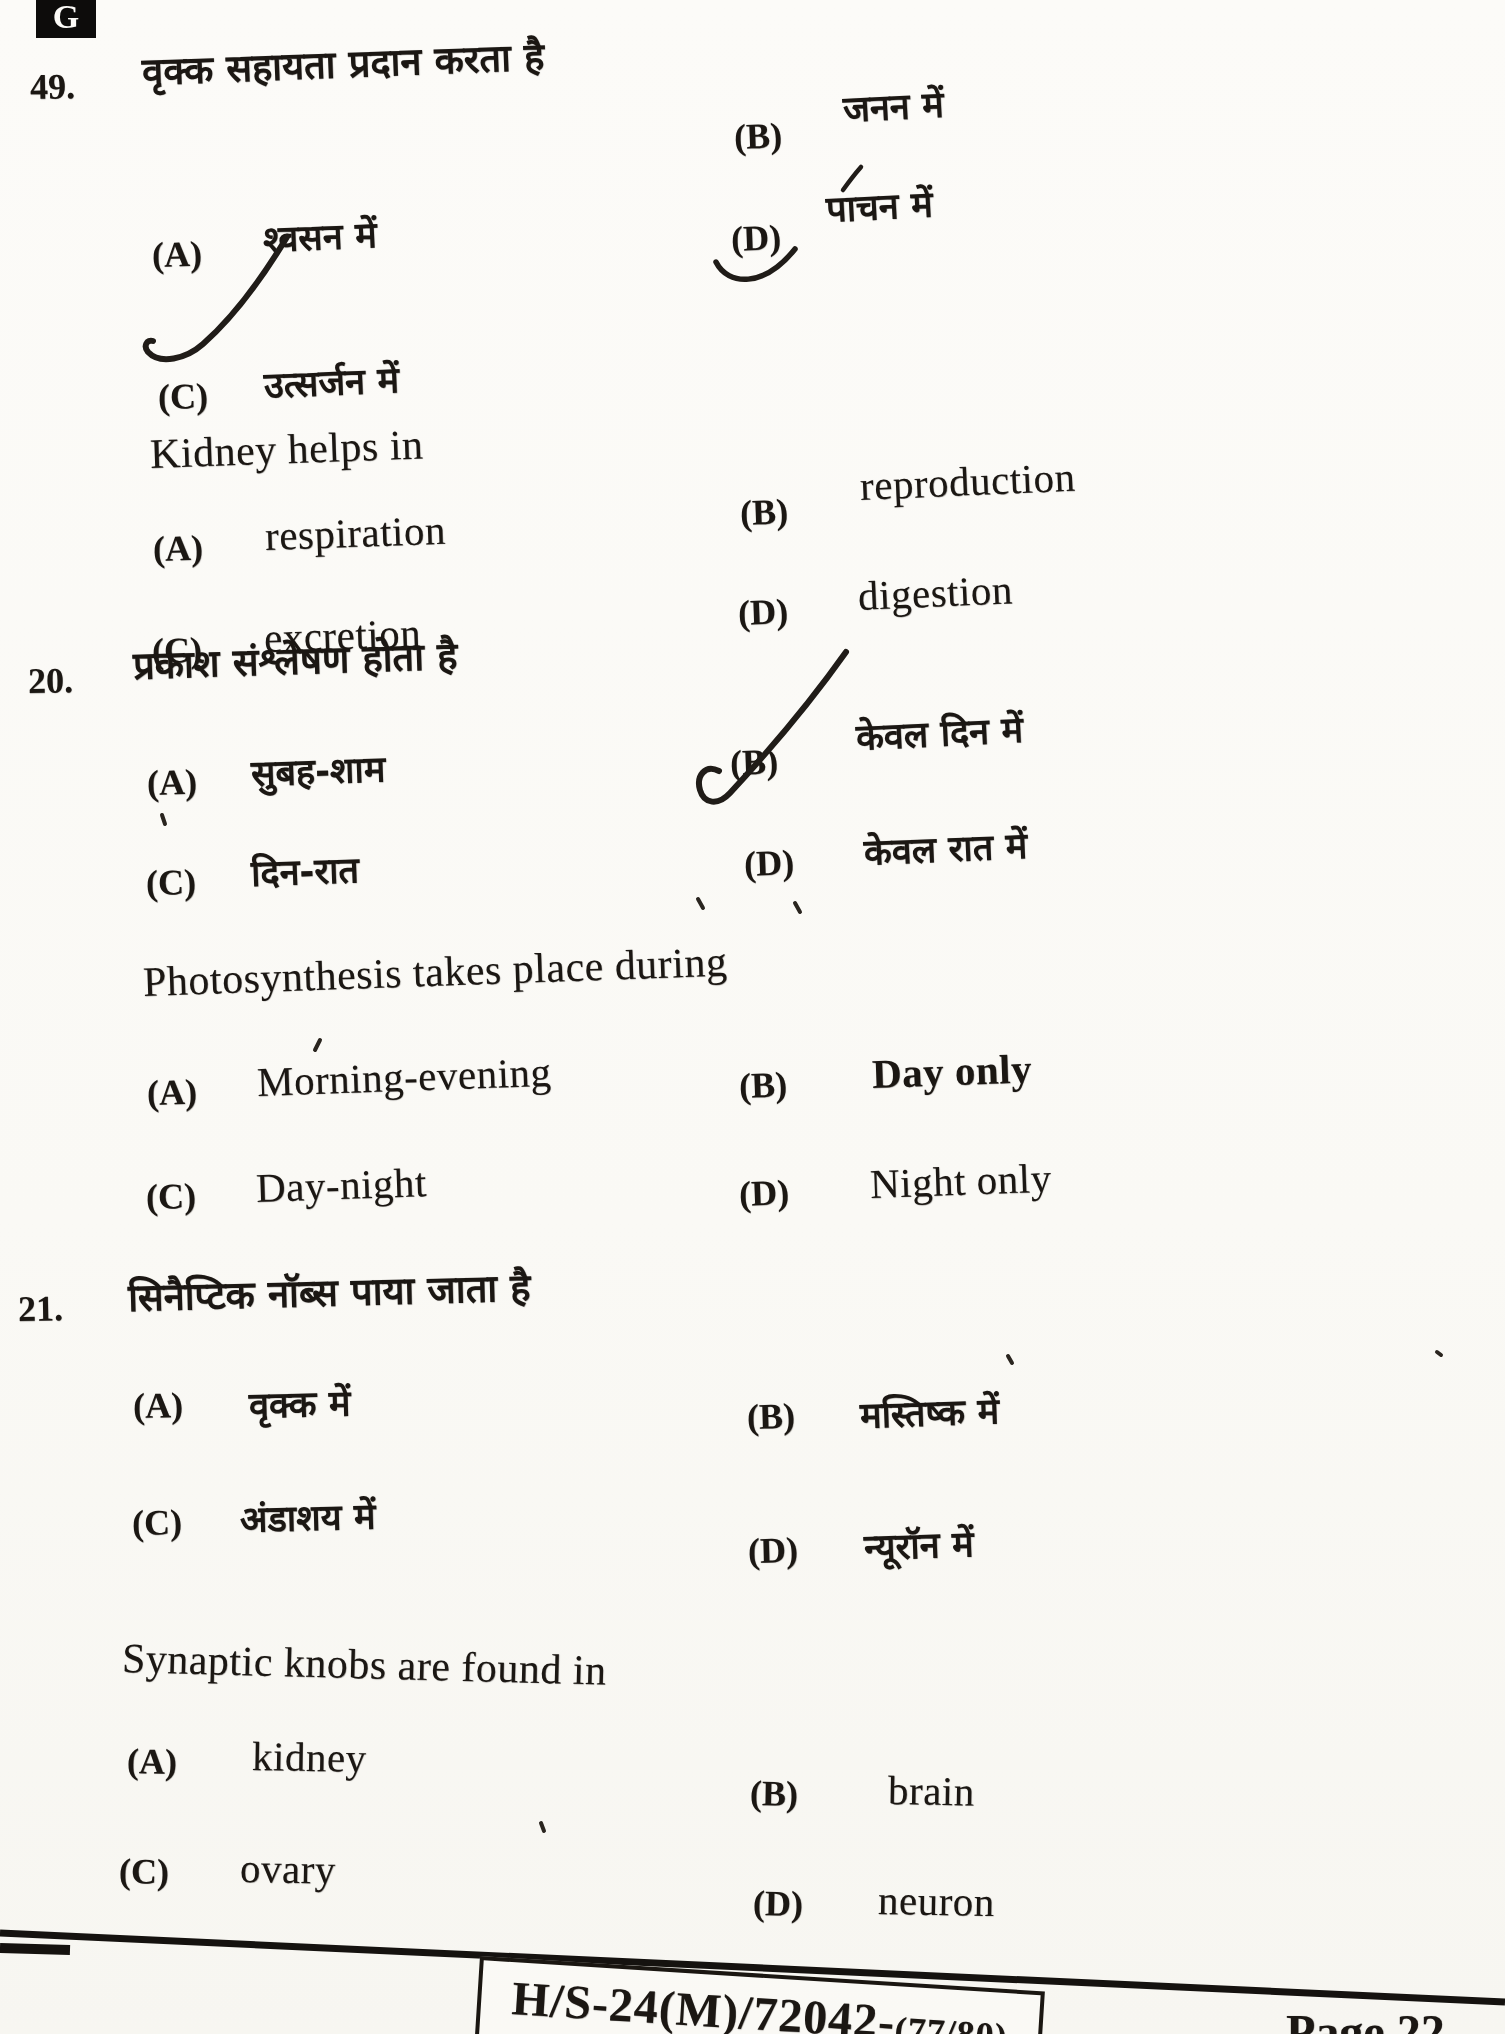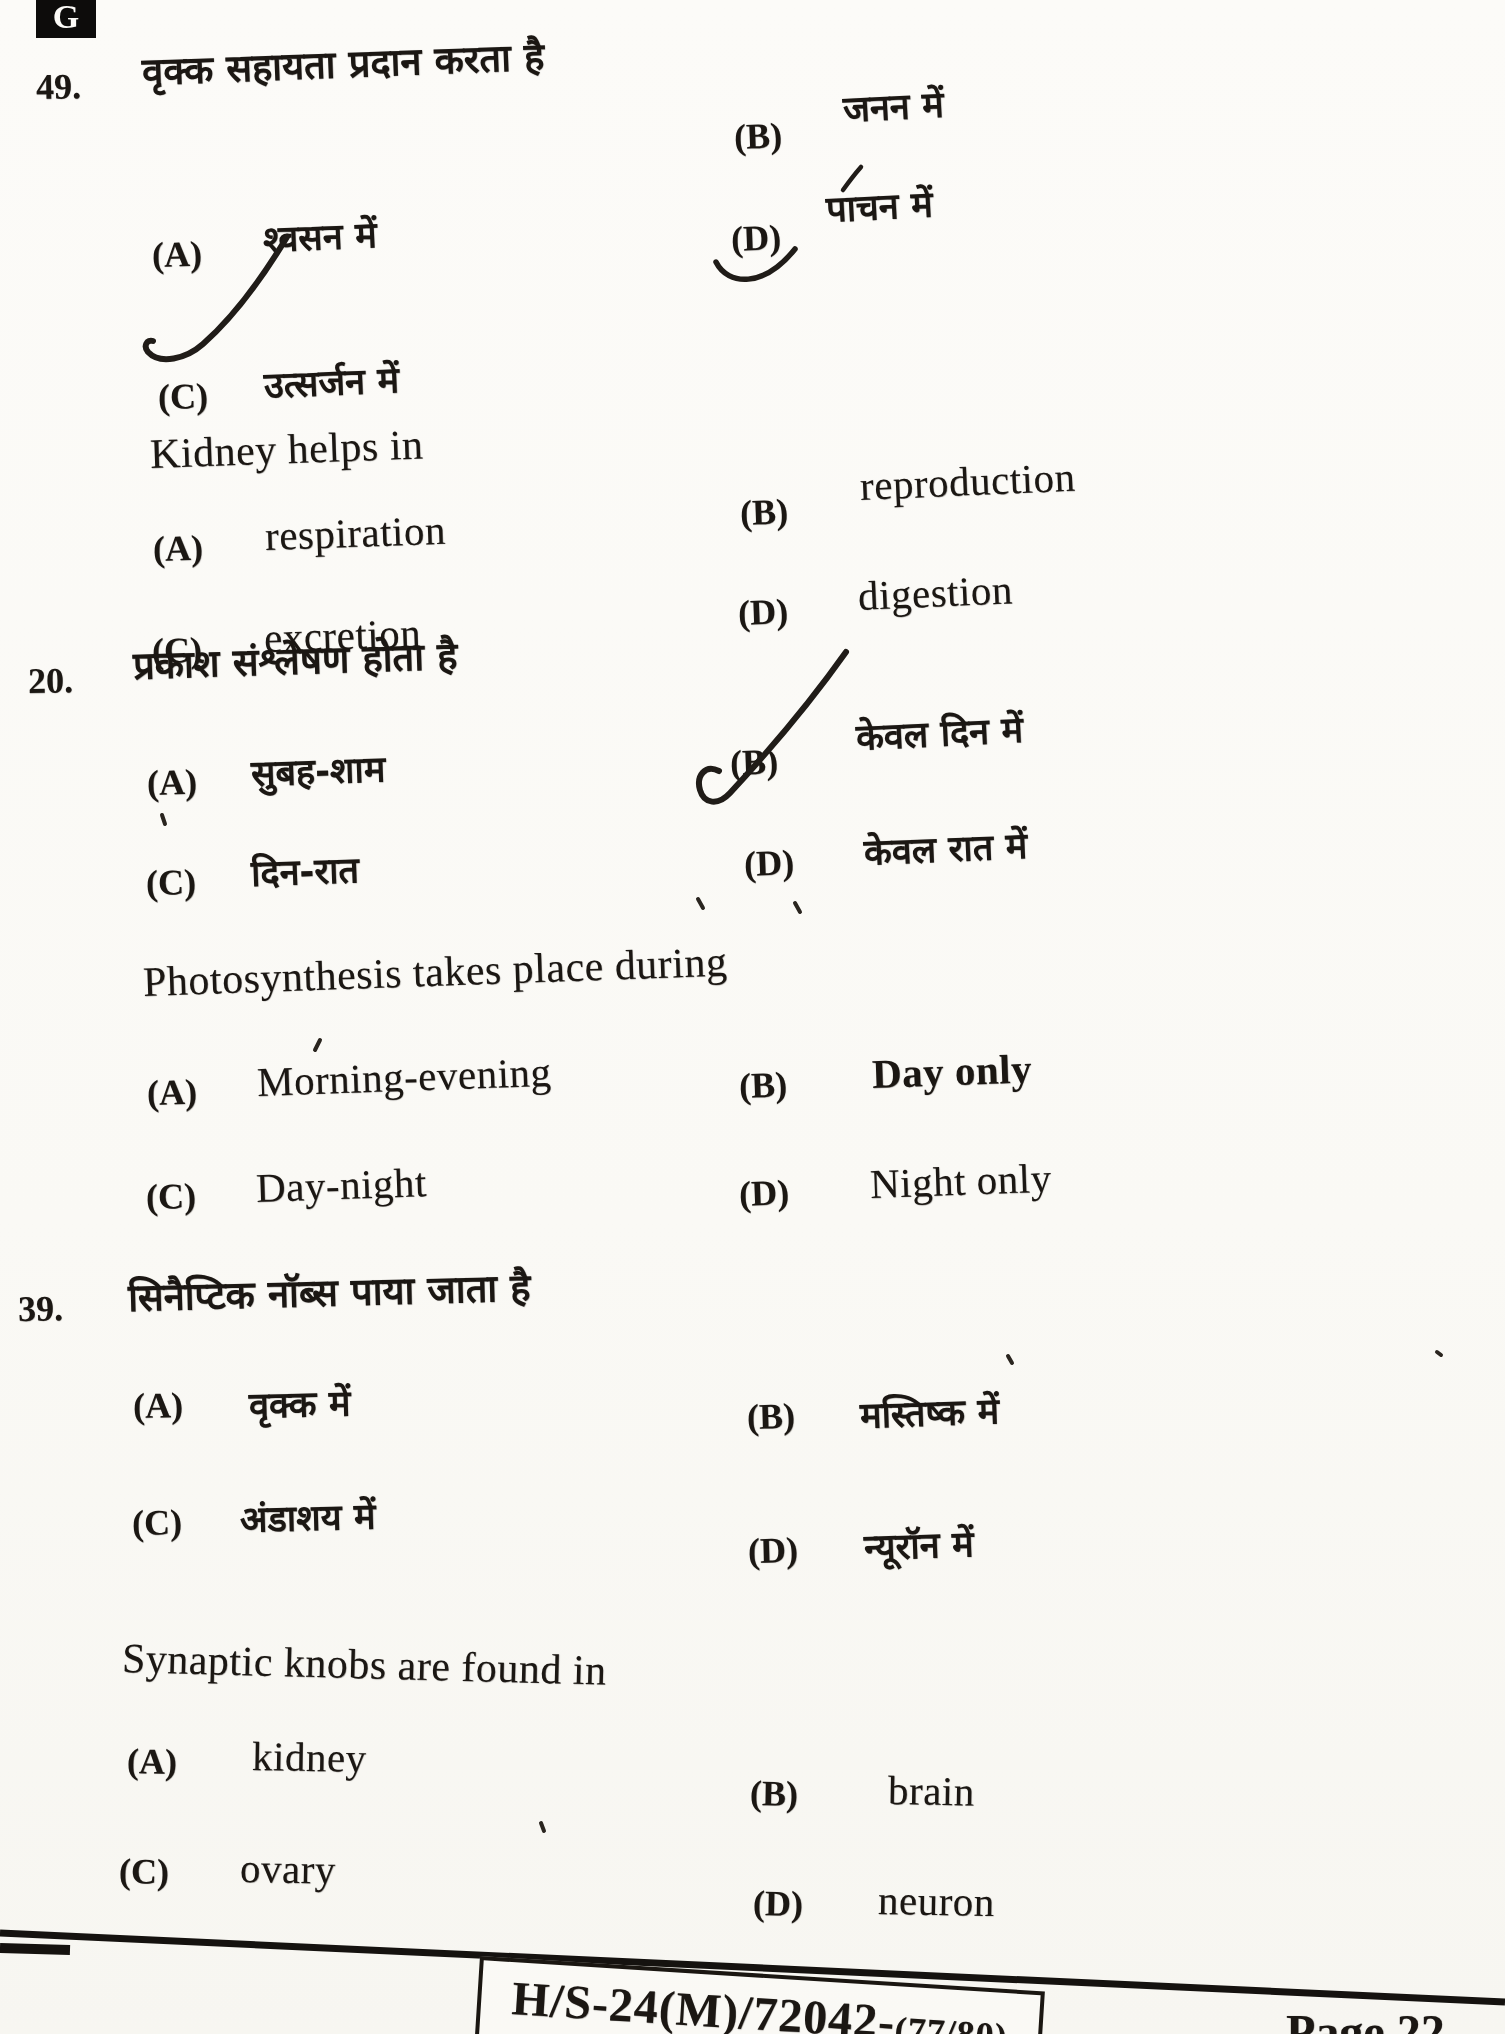--- a/index.html
+++ b/index.html
@@ -38,21 +38,21 @@
 </style>
 </head>
 <body>
 
 <div class="page">
 
   <div class="gtag">
     <span>G</span>
   </div>
 
-  <div class="abs ink qnum" style="left:36px;top:66px;--r:-1deg">49.</div>
+  <div class="abs ink qnum" style="left:30px;top:66px;--r:-1deg">49.</div>
   <div class="abs ink hq" style="left:142px;top:44px;--r:-2.2deg">वृक्क सहायता प्रदान करता है</div>
 
   <div class="abs ink lab" style="left:734px;top:116px;--r:-2deg">(B)</div>
   <div class="abs ink oph" style="left:843px;top:84px;--r:-3deg">जनन में</div>
 
   <div class="abs ink lab" style="left:152px;top:234px;--r:-1.5deg">(A)</div>
   <div class="abs ink oph" style="left:263px;top:214px;--r:-2.5deg">श्वसन में</div>
 
   <div class="abs ink lab" style="left:731px;top:218px;--r:-2deg">(D)</div>
   <div class="abs ink oph" style="left:826px;top:184px;--r:-3deg">पाचन में</div>
@@ -96,21 +96,21 @@
 
   <div class="abs ink lab" style="left:739px;top:1065px;--r:-2deg">(B)</div>
   <div class="abs ink ope" style="left:872px;top:1050px;--r:-2deg;font-weight:700">Day only</div>
 
   <div class="abs ink lab" style="left:146px;top:1176px;--r:-1.5deg">(C)</div>
   <div class="abs ink ope" style="left:256px;top:1164px;--r:-2deg">Day-night</div>
 
   <div class="abs ink lab" style="left:739px;top:1173px;--r:-2deg">(D)</div>
   <div class="abs ink ope" style="left:870px;top:1160px;--r:-2deg">Night only</div>
 
-  <div class="abs ink qnum" style="left:18px;top:1288px;--r:-1deg">39.</div>
+  <div class="abs ink qnum" style="left:18px;top:1288px;--r:-1deg">21.</div>
   <div class="abs ink hq" style="left:128px;top:1270px;--r:-1.5deg">सिनैप्टिक नॉब्स पाया जाता है</div>
 
   <div class="abs ink lab" style="left:133px;top:1385px;--r:-1deg">(A)</div>
   <div class="abs ink oph" style="left:249px;top:1380px;--r:-1.5deg">वृक्क में</div>
 
   <div class="abs ink lab" style="left:747px;top:1396px;--r:-1.5deg">(B)</div>
   <div class="abs ink oph" style="left:860px;top:1390px;--r:-2deg">मस्तिष्क में</div>
 
   <div class="abs ink lab" style="left:132px;top:1502px;--r:-1deg">(C)</div>
   <div class="abs ink oph" style="left:240px;top:1494px;--r:-1.5deg">अंडाशय में</div>

